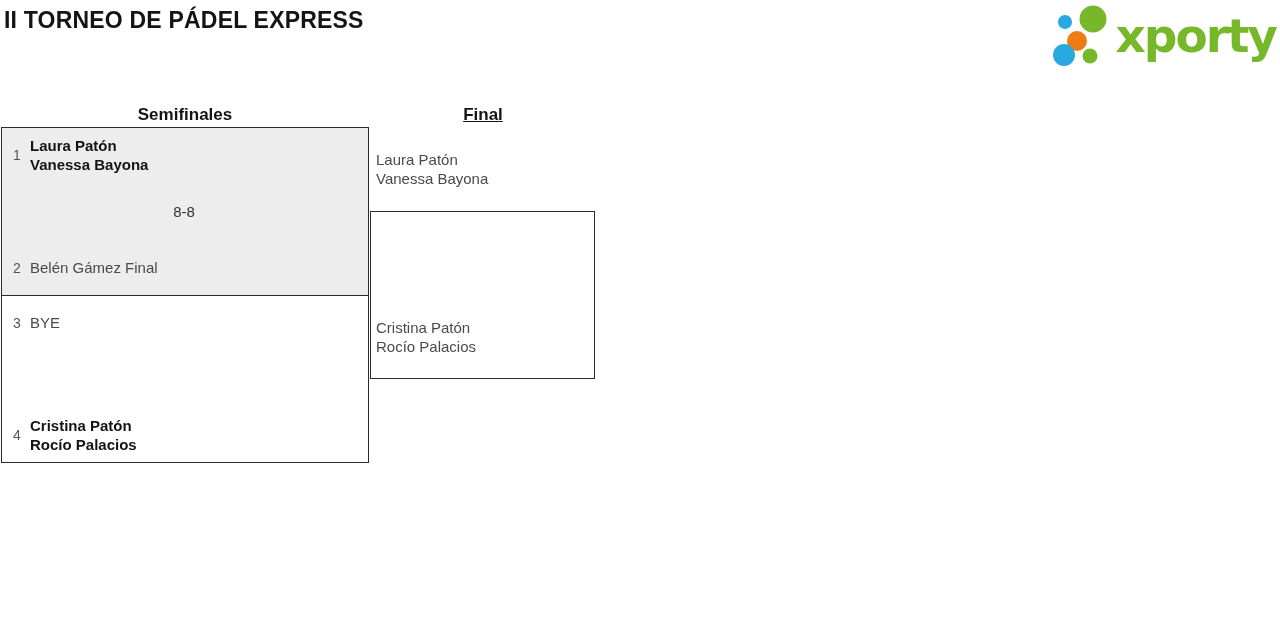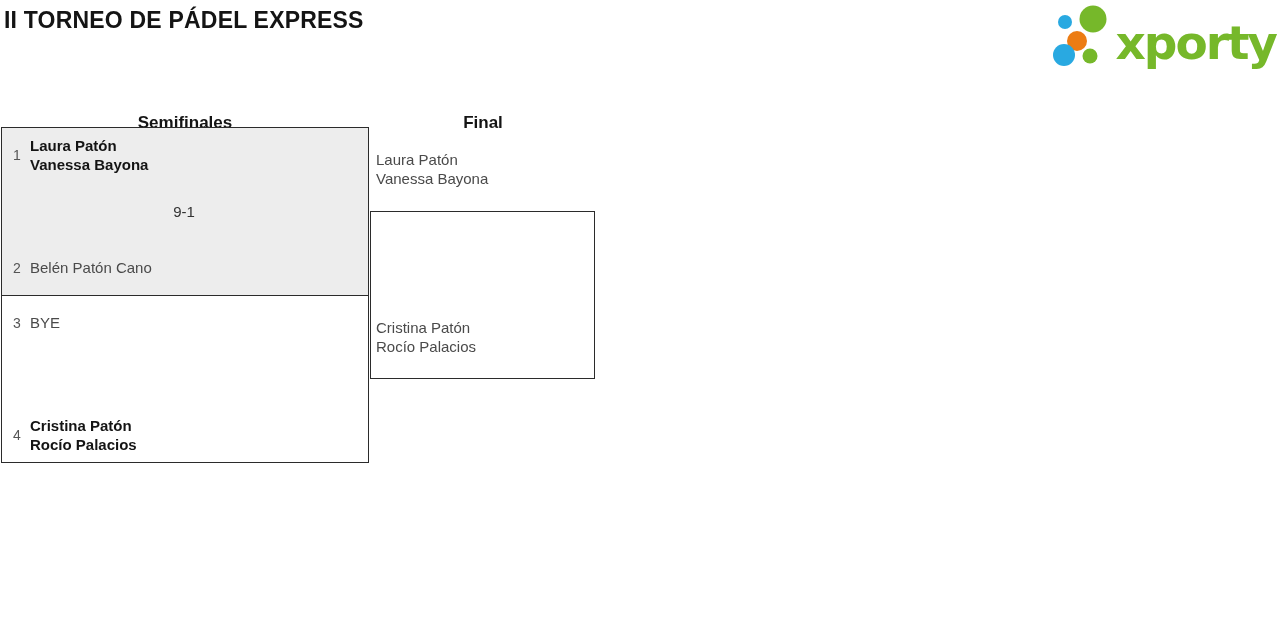--- a/index.html
+++ b/index.html
@@ -27,48 +27,48 @@
     letter-spacing: 0.2px;
   }
   .page-title div { white-space: nowrap; }
 
   
   .logo {
     position: absolute;
     top: 0; right: 4px;
     height: 72px;
     display: flex;
-    align-items: center;
+    align-items: flex-start;
     cursor: pointer;
   }
   .logo-dots { display: block; margin-top: 2px; }
   .logo-wordmark {
     display: block;
     font-family: "DejaVu Sans", sans-serif;
     font-weight: 800;
     font-size: 47px;
     line-height: 47px;
     letter-spacing: -2px;
     color: #76b82a;
     margin-top: 12px;
     margin-left: 2px;
   }
 
   
   .round-header {
     position: absolute;
-    top: 112px;
+    top: 104px;
     font-size: 17px;
     font-weight: 700;
     color: #141414;
     text-align: center;
     line-height: 21px;
   }
   .rh-semis { left: 0; width: 370px; }
-  .rh-final { left: 370px; width: 226px; }
+  .rh-final { left: 370px; width: 226px; text-decoration: underline; }
 
   
   .sf-box {
     position: absolute;
     left: 1px; top: 127px;
     width: 368px; height: 336px;
     border: 1px solid #2b2b2b;
     box-sizing: border-box;
     display: flex;
     flex-direction: column;
@@ -160,25 +160,25 @@
   <div class="sf-box">
 
     <div class="match played">
       <div class="team-row winner">
         <span class="seed">1</span>
         <span class="names">
           <span>Laura Patón</span>
           <span>Vanessa Bayona</span>
         </span>
       </div>
-      <div class="score-row">9-1</div>
+      <div class="score-row">8-8</div>
       <div class="team-row loser">
         <span class="seed">2</span>
         <span class="names">
-          <span>Belén Patón Cano</span>
+          <span>Belén Gámez Final</span>
         </span>
       </div>
     </div>
 
     <div class="match pending">
       <div class="team-row loser">
         <span class="seed">3</span>
         <span class="names">
           <span>BYE</span>
         </span>

